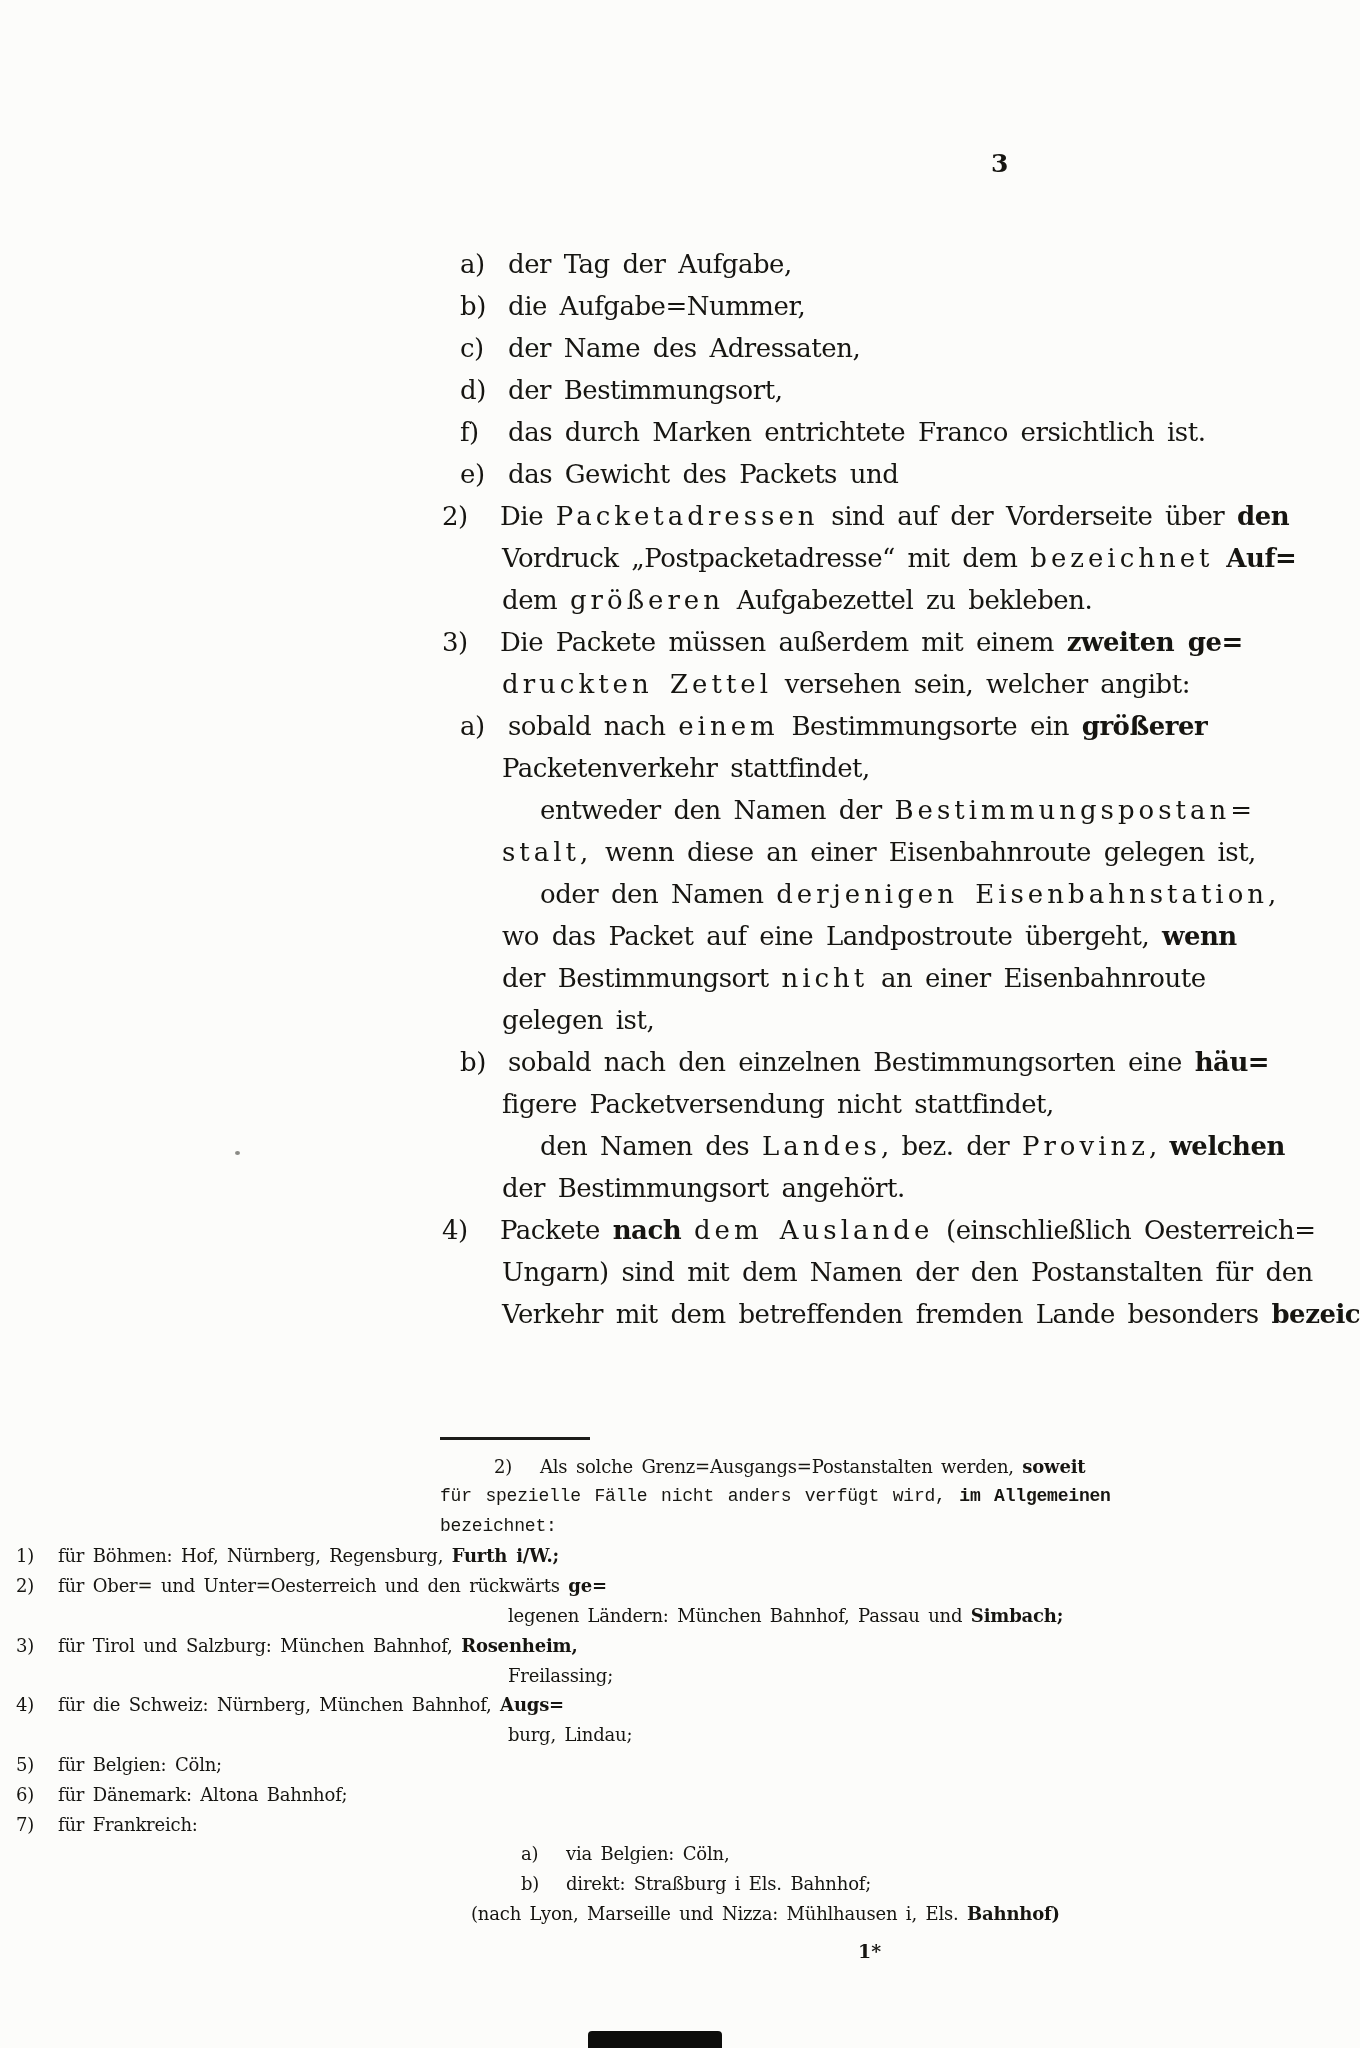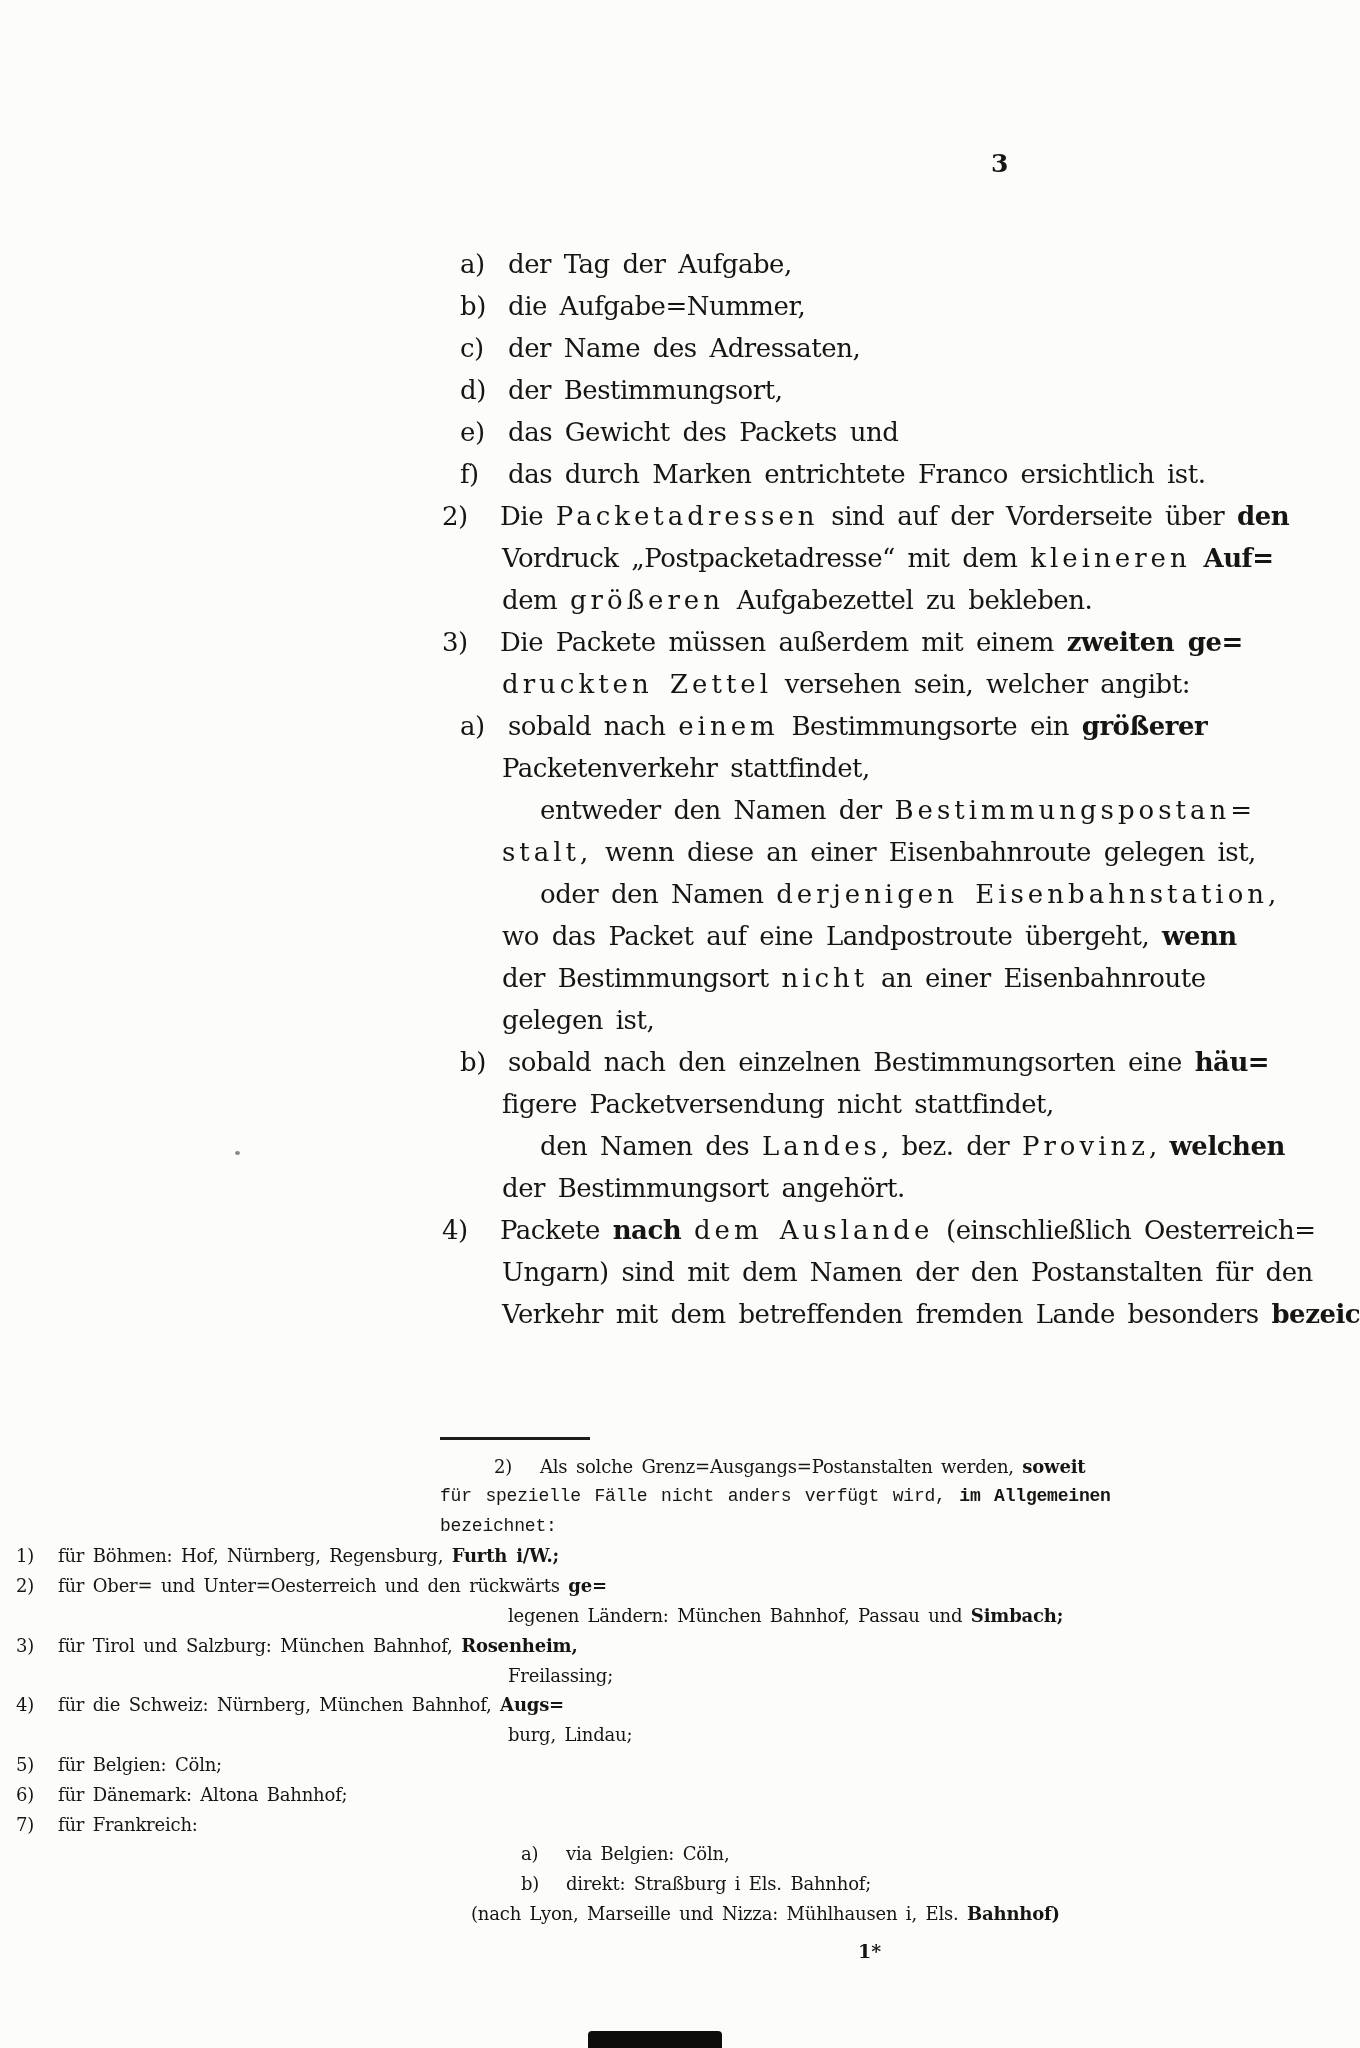--- a/index.html
+++ b/index.html
@@ -58,24 +58,24 @@
 </head>
 <body>
 
 <div class="page-number">3</div>
 
 <div class="main-block" id="main-lines">
     <div class="line m-letter"><span class="label">a)</span><span class="seg-n">der Tag der Aufgabe,</span></div>
     <div class="line m-letter"><span class="label">b)</span><span class="seg-n">die Aufgabe=Nummer,</span></div>
     <div class="line m-letter"><span class="label">c)</span><span class="seg-n">der Name des Adressaten,</span></div>
     <div class="line m-letter"><span class="label">d)</span><span class="seg-n">der Bestimmungsort,</span></div>
+    <div class="line m-letter"><span class="label">f)</span><span class="seg-n">das durch Marken entrichtete Franco ersichtlich ist.</span></div>
     <div class="line m-letter"><span class="label">e)</span><span class="seg-n">das Gewicht des Packets und</span></div>
-    <div class="line m-letter"><span class="label">f)</span><span class="seg-n">das durch Marken entrichtete Franco ersichtlich ist.</span></div>
     <div class="line m-num"><span class="label">2)</span><span class="seg-n">Die </span><span class="seg-sp">Packetadressen</span><span class="seg-n"> sind auf der Vorderseite über </span><span class="seg-b">den</span></div>
-    <div class="line m-wrap"><span class="seg-n">Vordruck „Postpacketadresse“ mit dem </span><span class="seg-sp">kleineren</span><span class="seg-n"> </span><span class="seg-b">Auf=</span></div>
+    <div class="line m-wrap"><span class="seg-n">Vordruck „Postpacketadresse“ mit dem </span><span class="seg-sp">bezeichnet</span><span class="seg-n"> </span><span class="seg-b">Auf=</span></div>
     <div class="line m-wrap"><span class="seg-n">dem </span><span class="seg-sp">größeren</span><span class="seg-n"> Aufgabezettel zu bekleben.</span></div>
     <div class="line m-num"><span class="label">3)</span><span class="seg-n">Die Packete müssen außerdem mit einem </span><span class="seg-b">zweiten ge=</span></div>
     <div class="line m-wrap"><span class="seg-sp">druckten Zettel</span><span class="seg-n"> versehen sein, welcher angibt:</span></div>
     <div class="line m-letter"><span class="label">a)</span><span class="seg-n">sobald nach </span><span class="seg-sp">einem</span><span class="seg-n"> Bestimmungsorte ein </span><span class="seg-b">größerer</span></div>
     <div class="line m-wrap"><span class="seg-n">Packetenverkehr stattfindet,</span></div>
     <div class="line m-deep"><span class="seg-n">entweder den Namen der </span><span class="seg-sp">Bestimmungspostan=</span></div>
     <div class="line m-wrap"><span class="seg-sp">stalt,</span><span class="seg-n"> wenn diese an einer Eisenbahnroute gelegen ist,</span></div>
     <div class="line m-deep"><span class="seg-n">oder den Namen </span><span class="seg-sp">derjenigen Eisenbahnstation,</span></div>
     <div class="line m-wrap"><span class="seg-n">wo das Packet auf eine Landpostroute übergeht, </span><span class="seg-b">wenn</span></div>
     <div class="line m-wrap"><span class="seg-n">der Bestimmungsort </span><span class="seg-sp">nicht</span><span class="seg-n"> an einer Eisenbahnroute</span></div>

